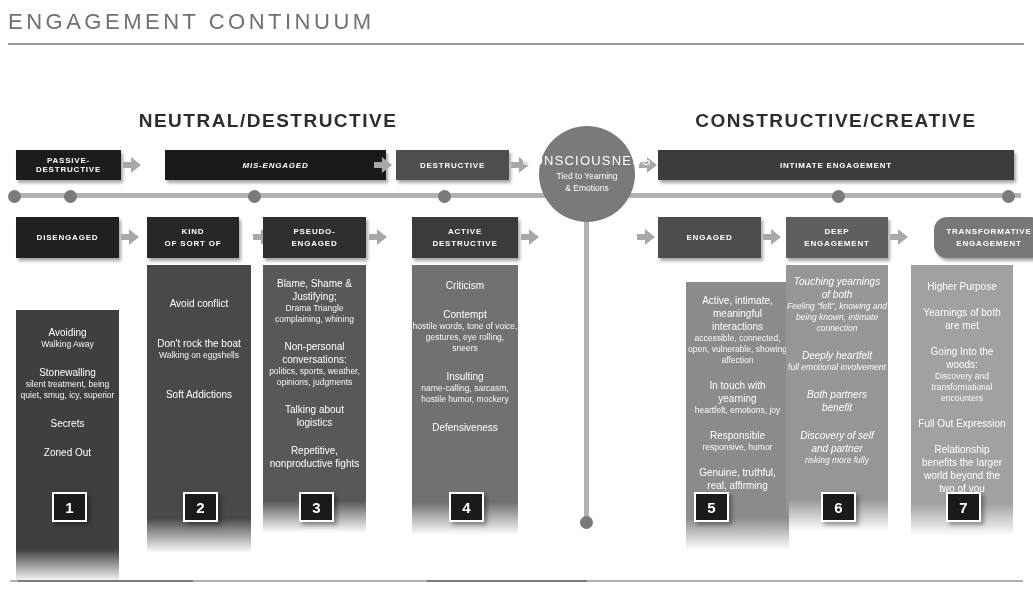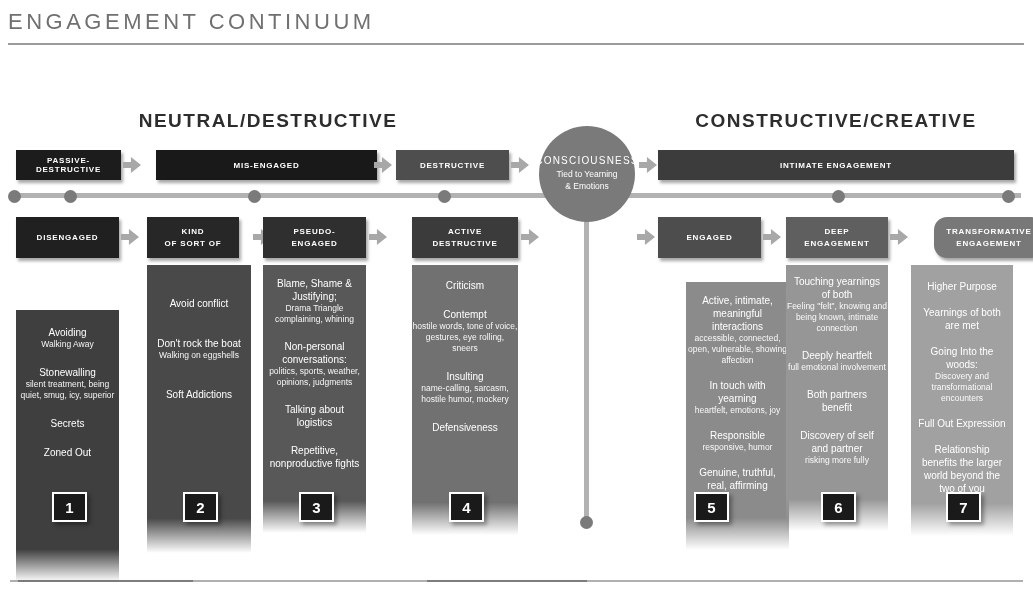--- a/index.html
+++ b/index.html
@@ -28,21 +28,21 @@
            background:linear-gradient(to bottom, var(--c) 0%, var(--c) 88%, rgba(255,255,255,0) 100%);}
   .item{width:100%;}
   .big{font-size:10px;line-height:1.3;white-space:pre-line;}
   .small{font-size:8.5px;line-height:1.3;color:rgba(255,255,255,.95);}
   .badge{position:absolute;top:492px;width:31px;height:26px;background:#1a1a1a;border:2px solid #fff;
          box-shadow:3px 3px 4px rgba(0,0,0,.35);display:flex;align-items:center;justify-content:center;
          color:#fff;font-size:15px;font-weight:bold;z-index:4;}
   .circle{position:absolute;left:539px;top:126px;width:96px;height:96px;border-radius:50%;
           background:#7a7a7a;display:flex;flex-direction:column;align-items:center;justify-content:center;
           color:#fff;z-index:5;text-align:center;}
-  .circle .c-title{font-size:10px;letter-spacing:1.2px;}
+  .circle .c-title{font-size:13px;letter-spacing:1.2px;}
   .circle .c-sub{font-size:8.5px;line-height:1.4;white-space:pre-line;margin-top:3px;}
 </style>
 </head>
 <body>
 
 <div id="stage">
 
   <div class="page-title">ENGAGEMENT CONTINUUM</div>
   <div class="top-rule"></div>
 
@@ -54,21 +54,21 @@
   <div class="dot" style="left:8px;top:190px;"></div>
   <div class="dot" style="left:64px;top:190px;"></div>
   <div class="dot" style="left:248px;top:190px;"></div>
   <div class="dot" style="left:438px;top:190px;"></div>
   <div class="dot" style="left:832px;top:190px;"></div>
   <div class="dot" style="left:1002px;top:190px;"></div>
   <div class="dot" style="left:580px;top:516px;"></div>
 
   <div class="bar" style="left:16px;width:105px;background:#1c1c1c;">PASSIVE-DESTRUCTIVE</div>
   <div class="arrow" style="left:123px;top:157px;"></div>
-  <div class="bar" style="left:156px;width:221px;background:#191919;">MIS-ENGAGED</div>
+  <div class="bar" style="left:165px;width:221px;background:#191919;font-style:italic;">MIS-ENGAGED</div>
   <div class="arrow" style="left:374px;top:157px;"></div>
   <div class="bar" style="left:396px;width:113px;background:#4e4e4e;">DESTRUCTIVE</div>
   <div class="arrow" style="left:511px;top:157px;"></div>
   <div class="arrow" style="left:639px;top:157px;"></div>
   <div class="bar" style="left:658px;width:356px;background:#3c3c3c;">INTIMATE ENGAGEMENT</div>
 
   <div class="circle">
     <div class="c-title">CONSCIOUSNESS</div>
     <div class="c-sub">Tied to Yearning
 &amp; Emotions</div>
@@ -177,21 +177,21 @@
     <div class="item">
       <div class="big">Responsible</div>
       <div class="small">responsive, humor</div>
     </div>
     <div class="item">
       <div class="big">Genuine, truthful,
 real, affirming</div>
     </div>
   </div>
 
-  <div class="content" style="left:786px;width:102px;--c:#969696;padding-top:10px;gap:15px;">
+  <div class="content" style="left:786px;width:102px;--c:#969696;padding-top:10px;gap:15px;font-style:italic;">
     <div class="item">
       <div class="big">Touching yearnings
 of both</div>
       <div class="small">Feeling "felt", knowing and being known, intimate connection</div>
     </div>
     <div class="item">
       <div class="big">Deeply heartfelt</div>
       <div class="small">full emotional involvement</div>
     </div>
     <div class="item">

